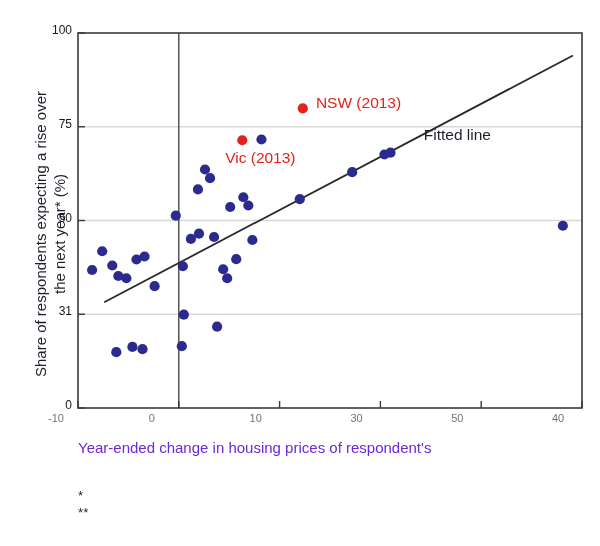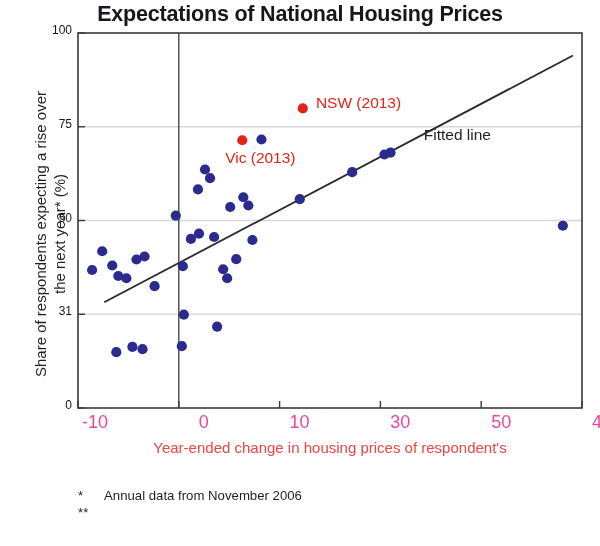--- a/index.html
+++ b/index.html
@@ -41,24 +41,23 @@
     color: #1f1f2b;
     transform: rotate(-90deg);
     transform-origin: center center;
     line-height: 19px;
   }
   .xlabel {
     position: absolute;
     left: 78px;
     top: 438px;
     width: 504px;
-    text-align: center;
     font-size: 15px;
     line-height: 19px;
-    color: #ef4444;
+    color: #6d28d9;
   }
   .ytick {
     position: absolute;
     right: 0;
     width: 40px;
     text-align: right;
     font-size: 12px;
     color: #16161f;
   }
   .ytick-wrap {
@@ -66,42 +65,41 @@
     left: 28px;
     top: 0;
     width: 44px;
     height: 408px;
   }
   .xtick {
     position: absolute;
     top: 412px;
     width: 60px;
     margin-left: -30px;
-    text-align: right;
-    font-size: 18px;
-    color: #ec4899;
+    text-align: left;
+    font-size: 11px;
+    color: #737373;
   }
   .footnotes {
     position: absolute;
     left: 78px;
     top: 487px;
     width: 520px;
     font-size: 13.2px;
     line-height: 17.4px;
     color: #1f1f2b;
   }
   .fn-row { display: flex; }
   .fn-mark { width: 26px; flex: 0 0 26px; }
 </style>
 </head>
 <body>
 
 <div id="figure">
 
-  <div class="chart-title">Expectations of National Housing Prices</div>
 
   <div class="ylabel">
     <div>Share of respondents expecting a rise over</div>
     <div>the next year* (%)</div>
   </div>
 
   <div class="ytick-wrap" id="yticks">
       <div class="ytick" style="top: 398px;">0</div>
       <div class="ytick" style="top: 304.25px;">31</div>
       <div class="ytick" style="top: 210.5px;">50</div>
@@ -182,20 +180,19 @@
       <text x="423.74399999999997" y="139.875" fill="#1f1f2b" font-family="&quot;Liberation Sans&quot;, sans-serif" font-size="15.5">Fitted line</text>
     </svg>
 
   <div class="xlabel">
     <div>Year-ended change in housing prices of respondent's</div>
   </div>
 
   <div class="footnotes" id="footnotes">
       <div class="fn-row">
         <span class="fn-mark">*</span>
-        <span>Annual data from November 2006</span>
       </div>
       <div class="fn-row">
         <span class="fn-mark">**</span>
       </div>
     </div>
 
 </div>
 
 </body></html>

